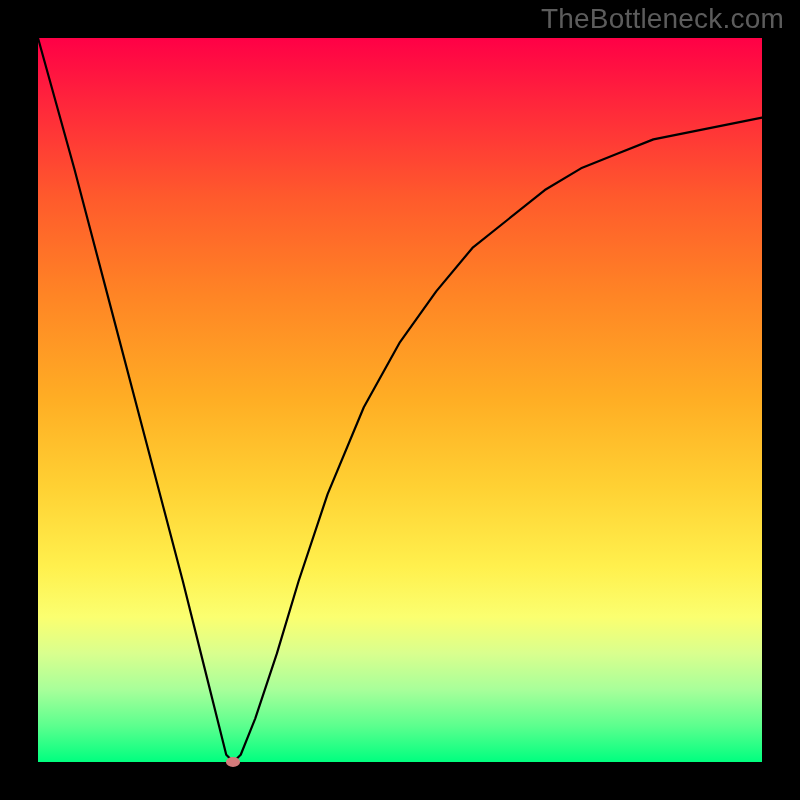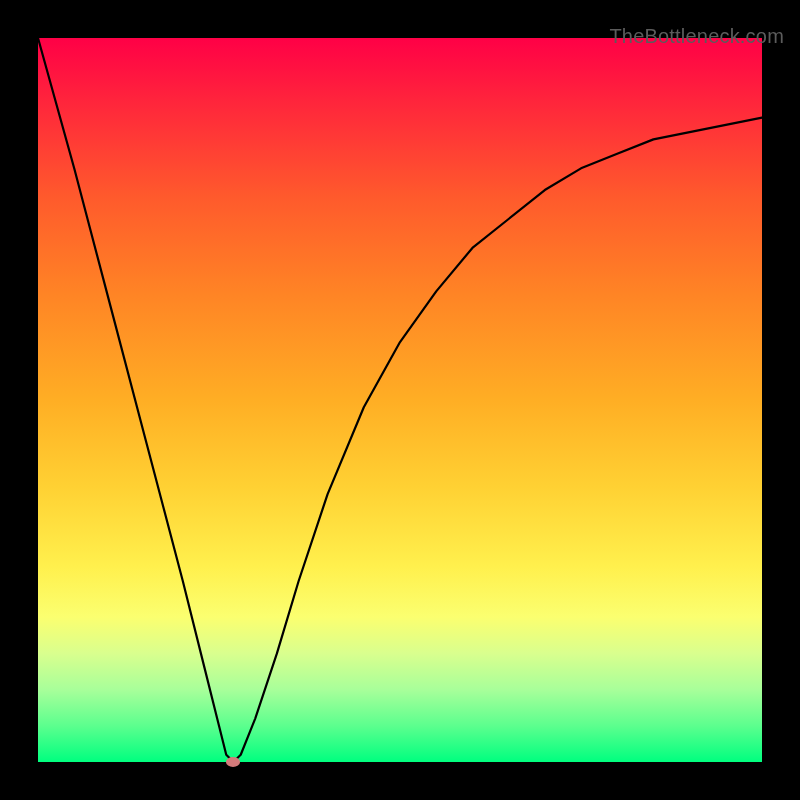--- a/index.html
+++ b/index.html
@@ -43,23 +43,23 @@
   svg.curve {
     position: absolute;
     left: 0;
     top: 0;
     width: 724px;
     height: 724px;
     overflow: visible;
   }
   .watermark {
     position: absolute;
-    top: 25px;
+    top: 3px;
     right: 16px;
-    font-size: 20px;
+    font-size: 28px;
     color: #5c5c5c;
     font-weight: 500;
     letter-spacing: 0.2px;
     user-select: none;
   }
   .minimum-dot {
     position: absolute;
     width: 14px;
     height: 10px;
     background: #d47b7b;

